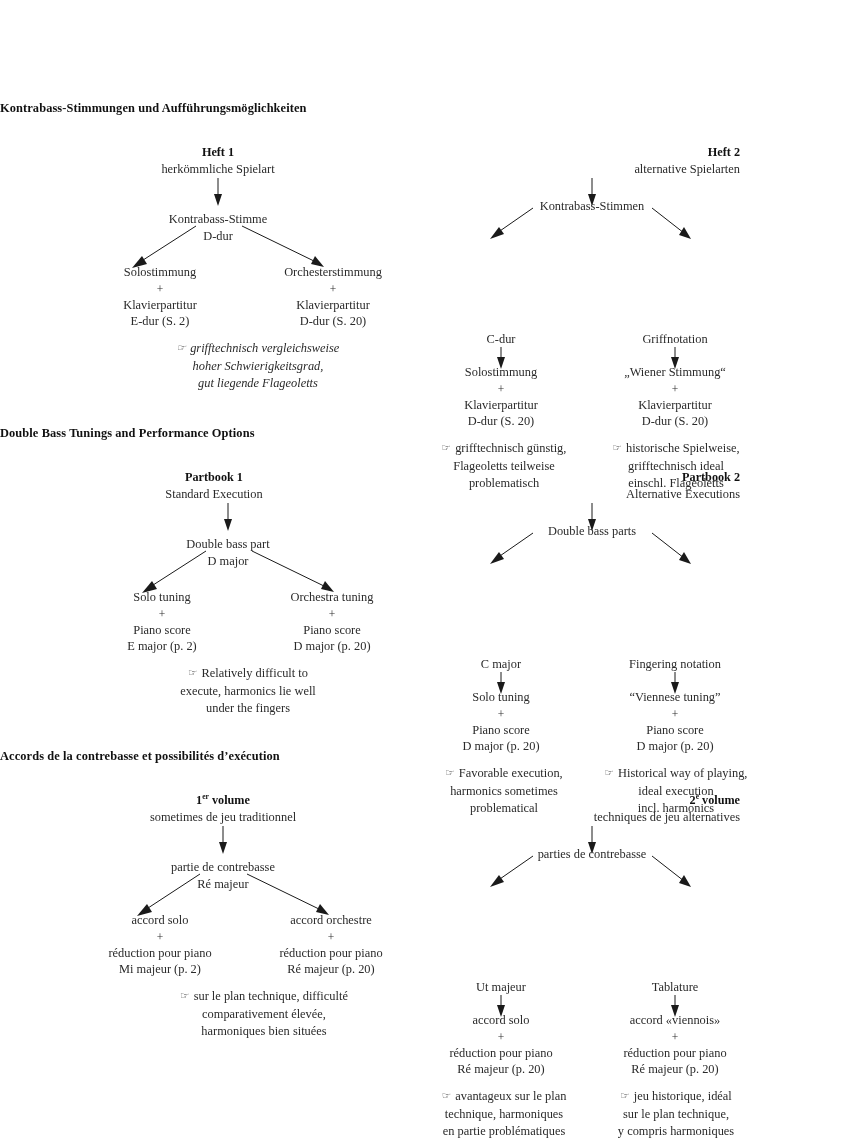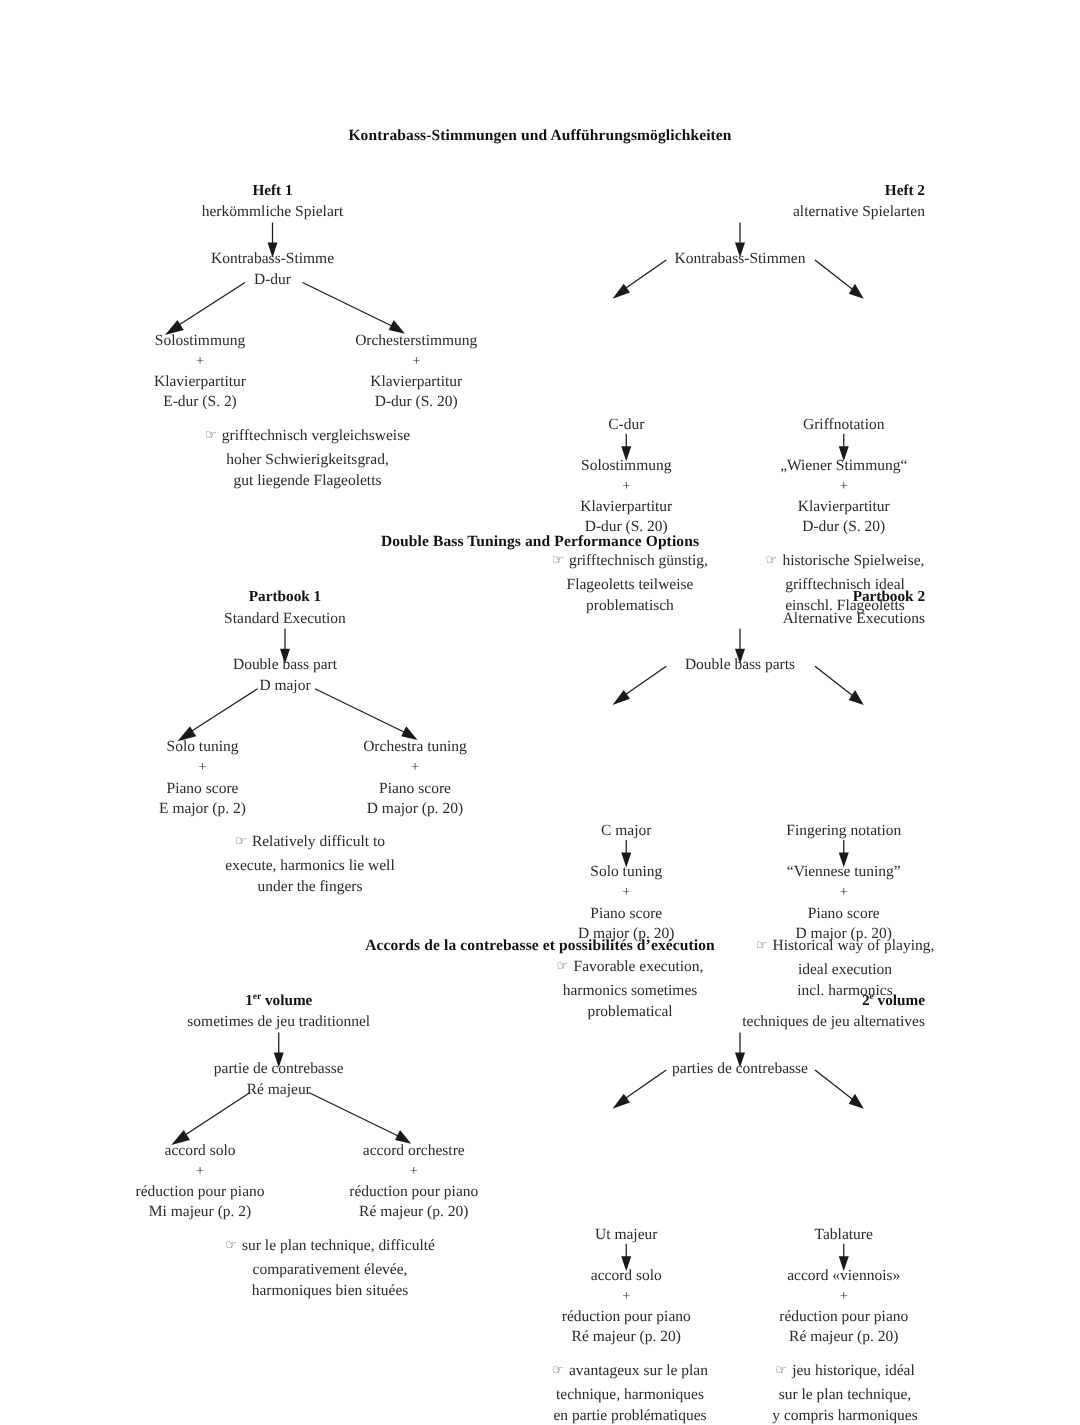--- a/index.html
+++ b/index.html
@@ -22,21 +22,20 @@
   .section {
     position: absolute;
     left: 0;
     width: 864px;
   }
   #section-de { top: 100px; }
   #section-en { top: 425px; }
   #section-fr { top: 748px; }
 
   .section-title {
-    text-align: center;
     font-weight: bold;
     font-size: 12.4px;
     letter-spacing: 0.1px;
     color: #111111;
     margin: 0;
     padding: 0;
     height: 16px;
     line-height: 16px;
   }
 
@@ -76,21 +75,21 @@
   
   .node {
     position: absolute;
     text-align: center;
     font-size: 12.4px;
     line-height: 16px;
     color: #2a2a2a;
     white-space: nowrap;
     transform: translateX(-50%);
   }
-  .node.two-line { line-height: 16.5px; }
+  .node.two-line { line-height: 16.5px; margin-top: 13px; }
 
   
   .leaf {
     position: absolute;
     text-align: center;
     width: 210px;
     transform: translateX(-50%);
     font-size: 12.4px;
     line-height: 16.5px;
     color: #2a2a2a;
@@ -202,21 +201,21 @@
         <div>Klavierpartitur</div>
         <div>D-dur (S. 20)</div>
       </div>
       <div class="leaf" style="left:675px; top:248px;">
         <div>„Wiener Stimmung“</div>
         <div class="plus">+</div>
         <div>Klavierpartitur</div>
         <div>D-dur (S. 20)</div>
       </div>
 
-      <div class="note" style="left:246px; top:224px;">
+      <div class="note" style="left:258px; top:224px;font-style:italic;">
         <div><span class="hand">☞</span> <span>grifftechnisch vergleichsweise</span></div>
         <div>hoher Schwierigkeitsgrad,</div>
         <div>gut liegende Flageoletts</div>
       </div>
       <div class="note" style="left:504px; top:324px;">
         <div><span class="hand">☞</span> <span>grifftechnisch günstig,</span></div>
         <div>Flageoletts teilweise</div>
         <div>problematisch</div>
       </div>
       <div class="note" style="left:676px; top:324px;">
@@ -245,21 +244,21 @@
         <line x1="533" y1="92" x2="497" y2="117"></line>
         <polygon points="490,123 499,111 504,118"></polygon>
         <line x1="652" y1="92" x2="684" y2="117"></line>
         <polygon points="691,123 679,119 684,111"></polygon>
         <line x1="501" y1="231" x2="501" y2="245"></line>
         <polygon points="501,253 497,241 505,241"></polygon>
         <line x1="675" y1="231" x2="675" y2="245"></line>
         <polygon points="675,253 671,241 679,241"></polygon>
       </svg>
 
-      <div class="colhead" id="head-left" style="left:78px;">
+      <div class="colhead" id="head-left" style="left:64px;">
         <div class="vol">Partbook 1</div>
         <div class="sub">Standard Execution</div>
       </div>
       <div class="colhead" id="head-right">
         <div class="vol">Partbook 2</div>
         <div class="sub">Alternative Executions</div>
       </div>
 
       <div class="node two-line" style="left:228px; top:82px;">
         <div>Double bass part</div>
@@ -300,21 +299,21 @@
       <div class="note" style="left:248px; top:224px;">
         <div><span class="hand">☞</span> <span>Relatively difficult to</span></div>
         <div>execute, harmonics lie well</div>
         <div>under the fingers</div>
       </div>
       <div class="note" style="left:504px; top:324px;">
         <div><span class="hand">☞</span> <span>Favorable execution,</span></div>
         <div>harmonics sometimes</div>
         <div>problematical</div>
       </div>
-      <div class="note" style="left:676px; top:307px;font-family:Liberation Serif, serif;">
+      <div class="note" style="left:676px; top:324px;font-family:Liberation Serif, serif;">
         <div><span class="hand">☞</span> <span>Historical way of playing,</span></div>
         <div>ideal execution</div>
         <div>incl. harmonics</div>
       </div>
 
     </div>
   </div>
 
   <div class="section" id="section-fr">
     <div class="section-title">Accords de la contrebasse et possibilités d’exécution</div>

